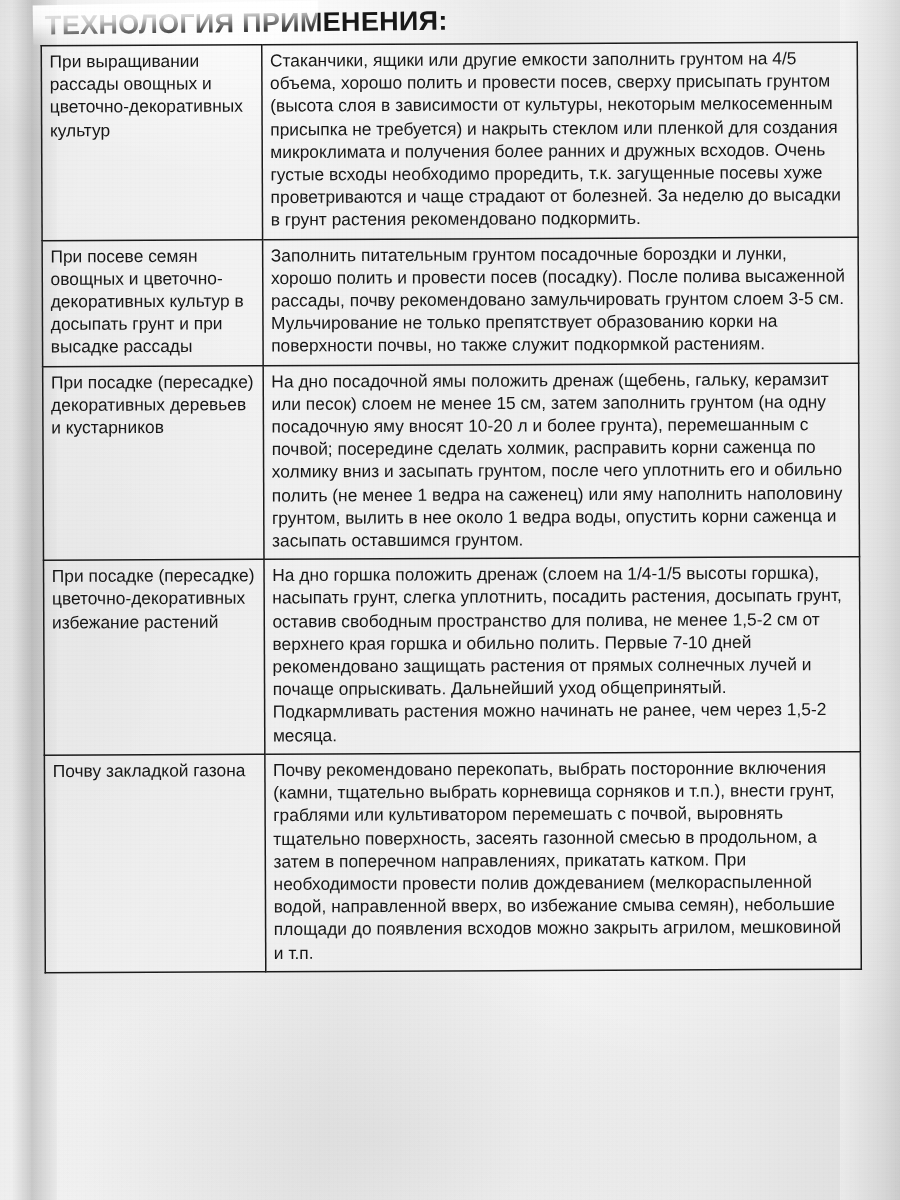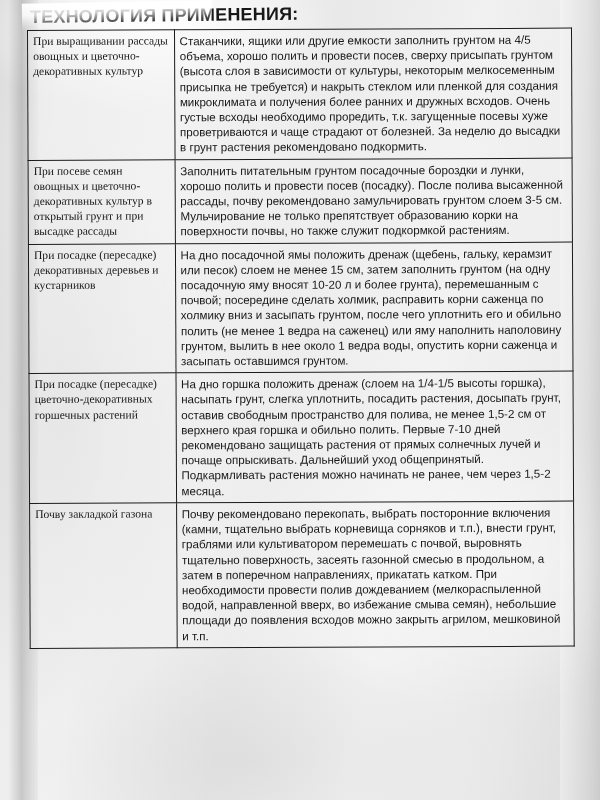--- a/index.html
+++ b/index.html
@@ -97,21 +97,20 @@
     vertical-align: top;
     padding: 3px 5px 4px 5px;
     color: #191919;
     font-size: 11.6px;
     line-height: 15.2px;
   }
   td.col-cond {
     width: 140px;
     font-size: 11.8px;
     line-height: 16.4px;
-    font-family: Liberation Serif, serif;
   }
   td.col-desc {
     width: 405px;
   }
 </style>
 </head>
 <body>
 
 <div id="scan">
 
@@ -124,31 +123,31 @@
   <div id="table-wrap">
     <table id="tech-table">
       <tbody>
 
         <tr>
           <td class="col-cond">При выращивании рассады овощных и цветочно-декоративных культур</td>
           <td class="col-desc">Стаканчики, ящики или другие емкости заполнить грунтом на 4/5 объема, хорошо полить и провести посев, сверху присыпать грунтом (высота слоя в зависимости от культуры, некоторым мелкосеменным присыпка не требуется) и накрыть стеклом или пленкой для создания микроклимата и получения более ранних и дружных всходов. Очень густые всходы необходимо проредить, т.к. загущенные посевы хуже проветриваются и чаще страдают от болезней. За неделю до высадки в грунт растения рекомендовано подкормить.</td>
         </tr>
 
         <tr>
-          <td class="col-cond">При посеве семян овощных и цветочно-декоративных культур в открытый грунт и при высадке рассады</td>
+          <td class="col-cond">При посеве семян овощных и цветочно-декоративных культур в досыпать грунт и при высадке рассады</td>
           <td class="col-desc">Заполнить питательным грунтом посадочные бороздки и лунки, хорошо полить и провести посев (посадку). После полива высаженной рассады, почву рекомендовано замульчировать грунтом слоем 3-5 см. Мульчирование не только препятствует образованию корки на поверхности почвы, но также служит подкормкой растениям.</td>
         </tr>
 
         <tr>
           <td class="col-cond">При посадке (пересадке) декоративных деревьев и кустарников</td>
           <td class="col-desc">На дно посадочной ямы положить дренаж (щебень, гальку, керамзит или песок) слоем не менее 15 см, затем заполнить грунтом (на одну посадочную яму вносят 10-20 л и более грунта), перемешанным с почвой; посередине сделать холмик, расправить корни саженца по холмику вниз и засыпать грунтом, после чего уплотнить его и обильно полить (не менее 1 ведра на саженец) или яму наполнить наполовину грунтом, вылить в нее около 1 ведра воды, опустить корни саженца и засыпать оставшимся грунтом.</td>
         </tr>
 
         <tr>
-          <td class="col-cond">При посадке (пересадке) цветочно-декоративных горшечных растений</td>
+          <td class="col-cond">При посадке (пересадке) цветочно-декоративных избежание растений</td>
           <td class="col-desc">На дно горшка положить дренаж (слоем на 1/4-1/5 высоты горшка), насыпать грунт, слегка уплотнить, посадить растения, досыпать грунт, оставив свободным пространство для полива, не менее 1,5-2 см от верхнего края горшка и обильно полить. Первые 7-10 дней рекомендовано защищать растения от прямых солнечных лучей и почаще опрыскивать. Дальнейший уход общепринятый. Подкармливать растения можно начинать не ранее, чем через 1,5-2 месяца.</td>
         </tr>
 
         <tr>
           <td class="col-cond">Почву закладкой газона</td>
           <td class="col-desc">Почву рекомендовано перекопать, выбрать посторонние включения (камни, тщательно выбрать корневища сорняков и т.п.), внести грунт, граблями или культиватором перемешать с почвой, выровнять тщательно поверхность, засеять газонной смесью в продольном, а затем в поперечном направлениях, прикатать катком. При необходимости провести полив дождеванием (мелкораспыленной водой, направленной вверх, во избежание смыва семян), небольшие площади до появления всходов можно закрыть агрилом, мешковиной и т.п.</td>
         </tr>
 
       </tbody>
     </table>

